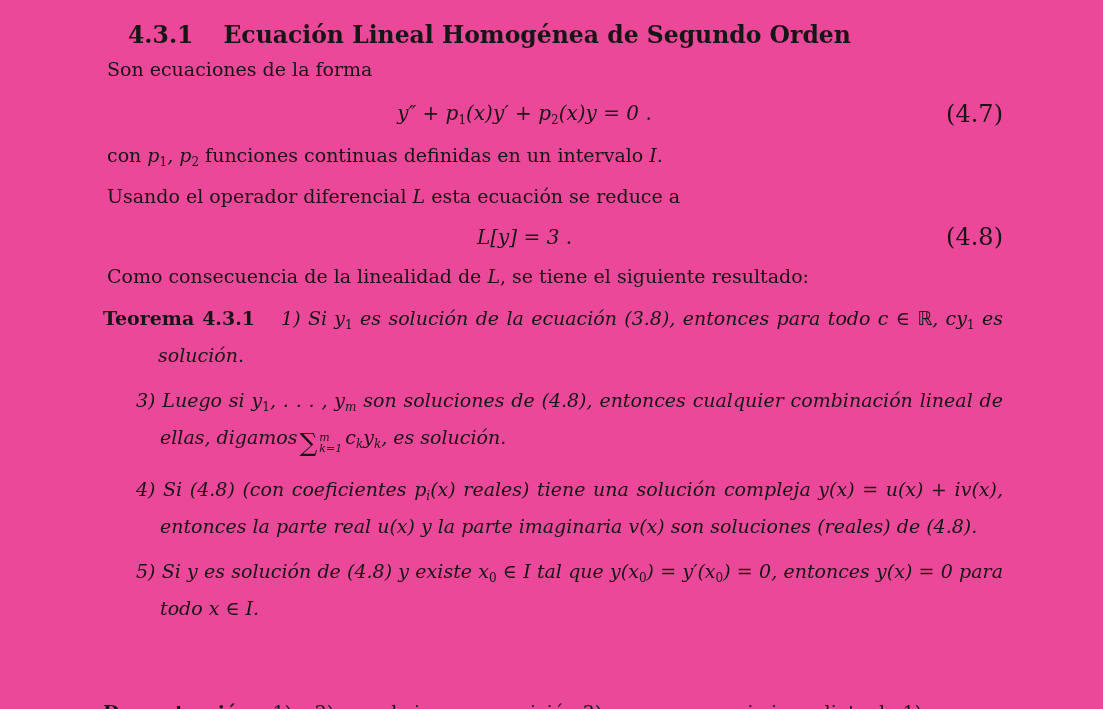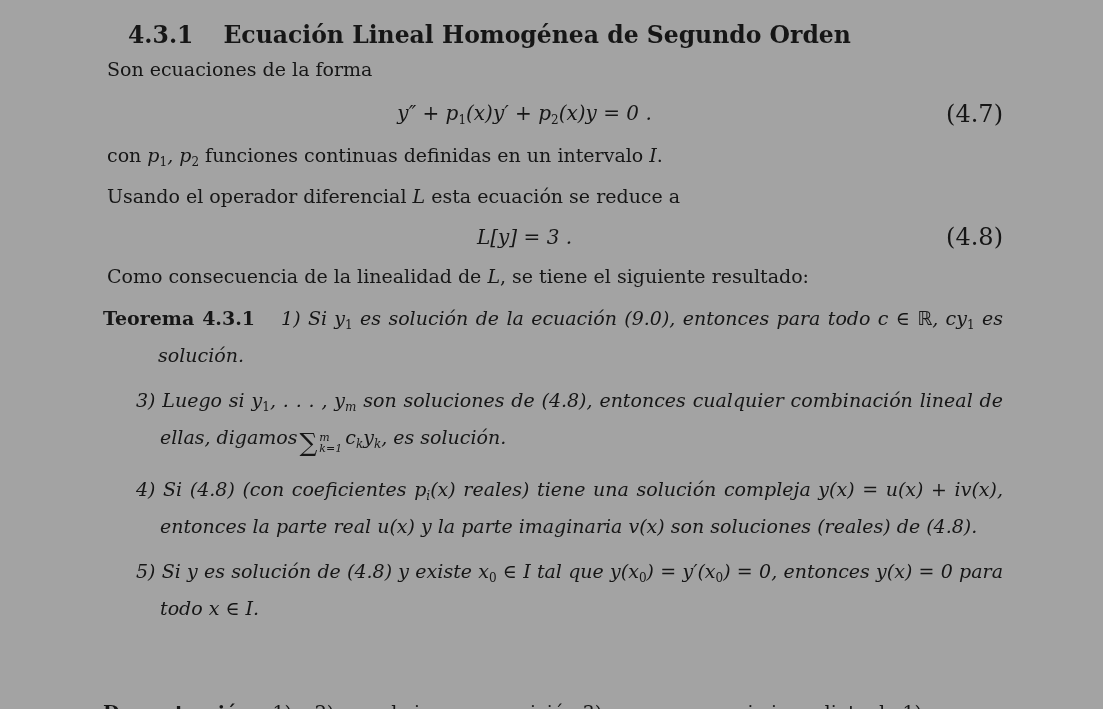--- a/index.html
+++ b/index.html
@@ -1,21 +1,21 @@
 <!DOCTYPE html>
 <html><head>
 <meta charset="utf-8">
 <style>
   html,body{margin:0;padding:0;background:#ffffff;}
   .page{
     position:relative;
     width:1103px;height:709px;
     box-sizing:border-box;
     padding:20px 100px 0 103px;
-    background:#a3a3a3;
+    background:#ec4899;
     color:#161616;
     font-family:"DejaVu Serif","DejaVu Sans",serif;
     font-size:19px;
     overflow:hidden;
   }
   .heading{
     margin:0 0 0 25px;
     font-size:23.5px;
     font-weight:bold;
     line-height:30px;
@@ -102,21 +102,21 @@
   <p class="bodytext mt-oper"><span>Usando el operador diferencial </span><span class="mi">L</span><span> esta ecuación se reduce a</span></p>
 
   <div class="eqrow eq2">
     <span class="eqbody"><span class="mi">L[y] = 3 .</span></span>
     <span class="eqtag">(4.8)</span>
   </div>
 
   <p class="bodytext mt-cons"><span>Como consecuencia de la linealidad de </span><span class="mi">L</span><span>, se tiene el siguiente resultado:</span></p>
 
   <p class="theorem">
-    <span class="thlabel">Teorema 4.3.1</span><span class="thbody"><span>1) Si y</span><span class="msub">1</span><span> es solución de la ecuación (9.0), entonces para todo c ∈ ℝ, cy</span><span class="msub">1</span><span> es solución.</span></span>
+    <span class="thlabel">Teorema 4.3.1</span><span class="thbody"><span>1) Si y</span><span class="msub">1</span><span> es solución de la ecuación (3.8), entonces para todo c ∈ ℝ, cy</span><span class="msub">1</span><span> es solución.</span></span>
   </p>
 
   <p class="titem"><span>3) Luego si y</span><span class="msub">1</span><span>, . . . , y</span><span class="mi msub">m</span><span> son soluciones de (4.8), entonces cualquier combinación lineal de ellas, digamos</span><span class="sum">
         <span class="sigma">∑</span>
         <span class="sumcol">
           <span>m</span>
           <span>k=1</span>
         </span>
       </span><span>c</span><span class="mi msub">k</span><span>y</span><span class="mi msub">k</span><span>, es solución.</span></p>
   <p class="titem"><span>4) Si (4.8) (con coeficientes p</span><span class="mi msub">i</span><span>(x) reales) tiene una solución compleja y(x) = u(x) + iv(x), entonces la parte real u(x) y la parte imaginaria v(x) son soluciones (reales) de (4.8).</span></p>

